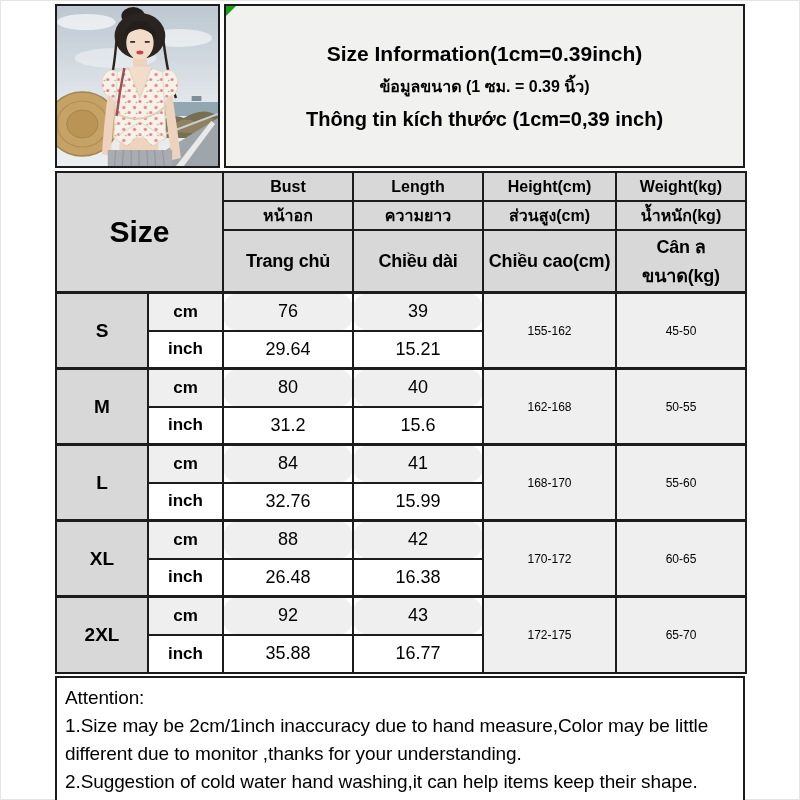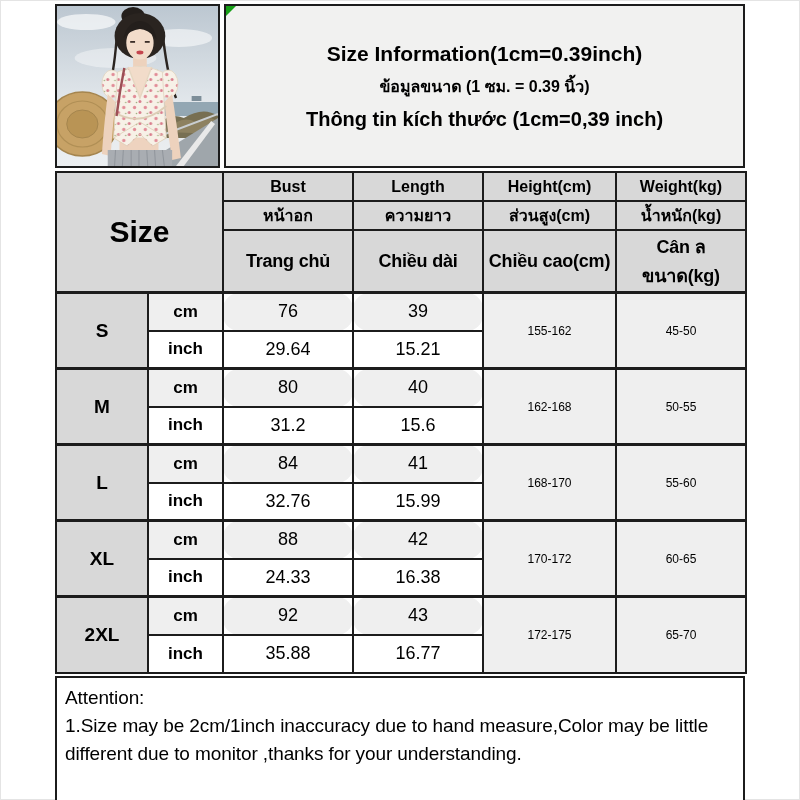--- a/index.html
+++ b/index.html
@@ -197,21 +197,21 @@
         <tr class="r group">
           <td class="size-label" rowspan="2">XL</td>
           <td class="unit cmbg">cm</td>
           <td class="val cmbg">88</td>
           <td class="val cmbg">42</td>
           <td class="range" rowspan="2">170-172</td>
           <td class="range" rowspan="2">60-65</td>
         </tr>
         <tr class="r sub">
           <td class="unit inbg">inch</td>
-          <td class="val inbg">24.33</td>
+          <td class="val inbg">26.48</td>
           <td class="val inbg">16.38</td>
         </tr>
 
         <tr class="r group">
           <td class="size-label" rowspan="2">2XL</td>
           <td class="unit cmbg">cm</td>
           <td class="val cmbg">92</td>
           <td class="val cmbg">43</td>
           <td class="range" rowspan="2">172-175</td>
           <td class="range" rowspan="2">65-70</td>
@@ -220,16 +220,17 @@
           <td class="unit inbg">inch</td>
           <td class="val inbg">35.88</td>
           <td class="val inbg">16.77</td>
         </tr>
       </tbody>
     </table>
 
     <div class="attention">
       <div>Attention:</div>
       <div>1.Size may be 2cm/1inch inaccuracy due to hand measure,Color may be little different due to monitor ,thanks for your understanding.</div>
+      <div>2.Suggestion of cold water hand washing,it can help items keep their shape.</div>
     </div>
 
   </div>
 </div>
 
 </body></html>

